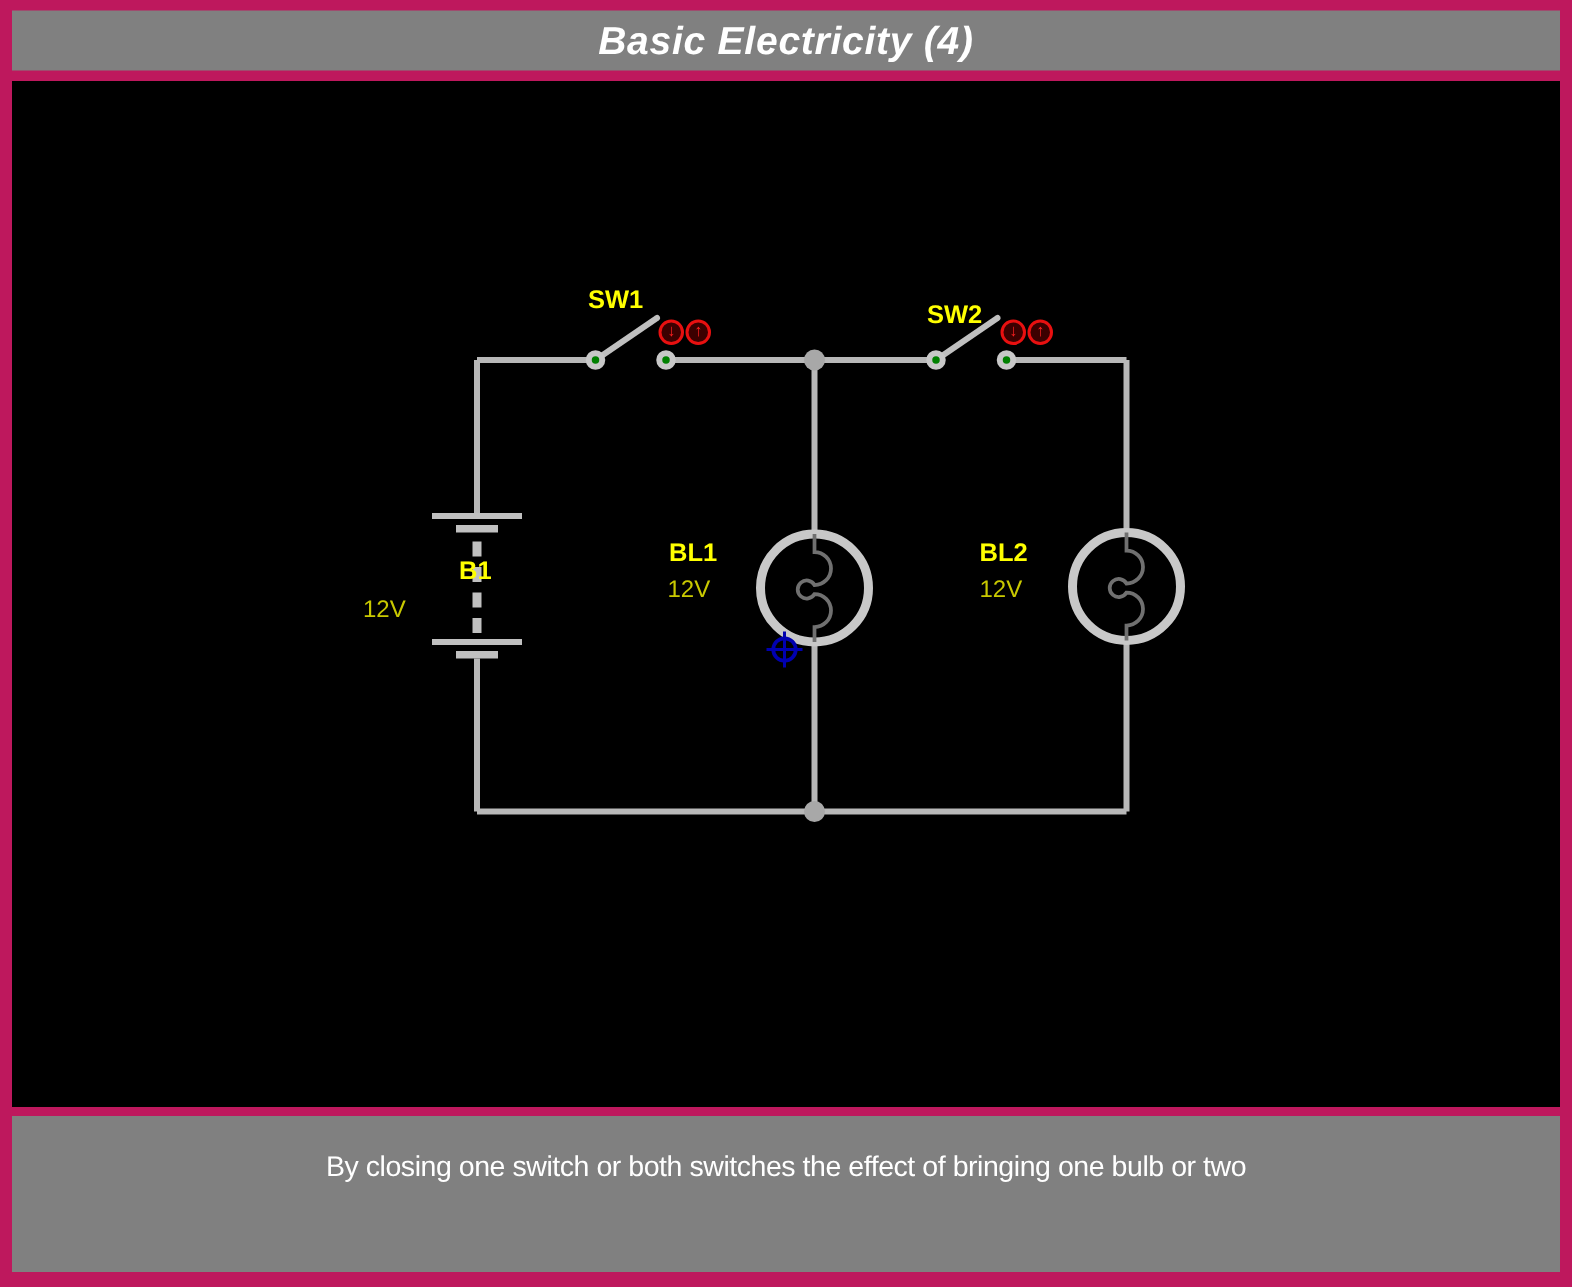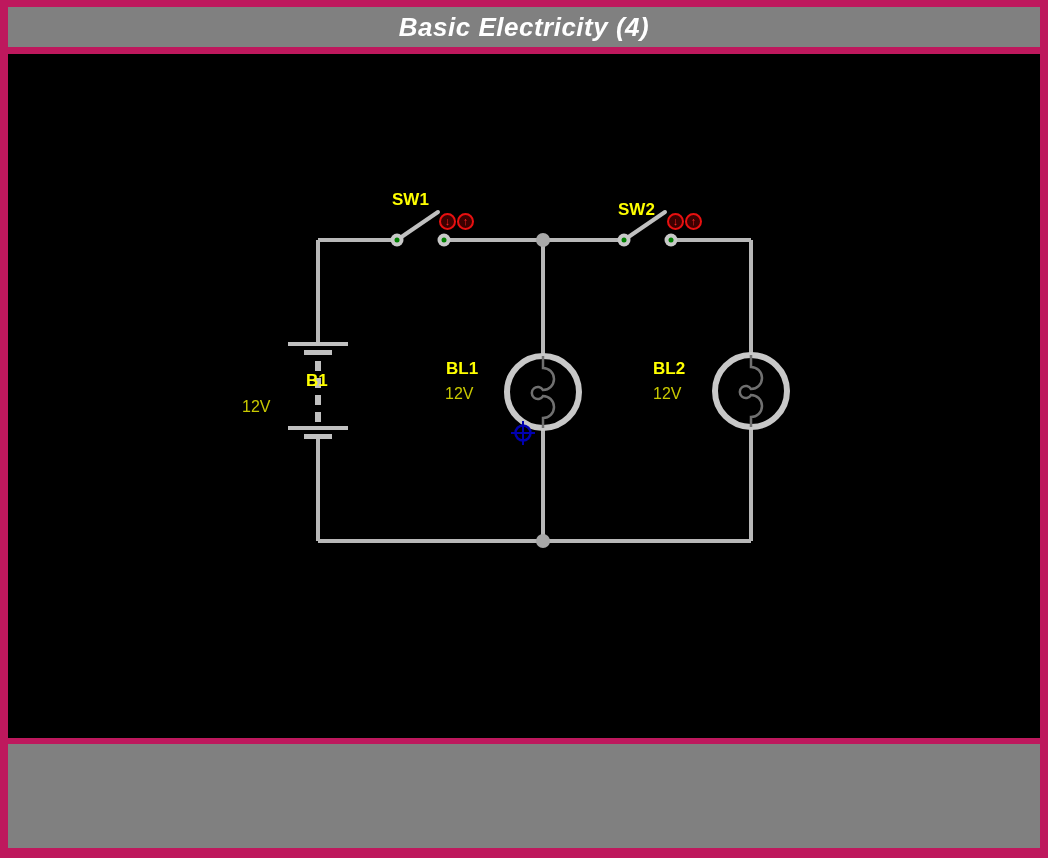--- a/index.html
+++ b/index.html
@@ -182,15 +182,16 @@
     <div class="sw-btn btn-sw2-down">
       <span>↓</span>
     </div>
     <div class="sw-btn btn-sw2-up">
       <span>↑</span>
     </div>
 
   </div>
 
   <div class="bottom-bar">
+    <div class="caption-line">By closing one switch or both switches the effect of bringing one bulb or two</div>
   </div>
 
 </div>
 
 </body></html>

